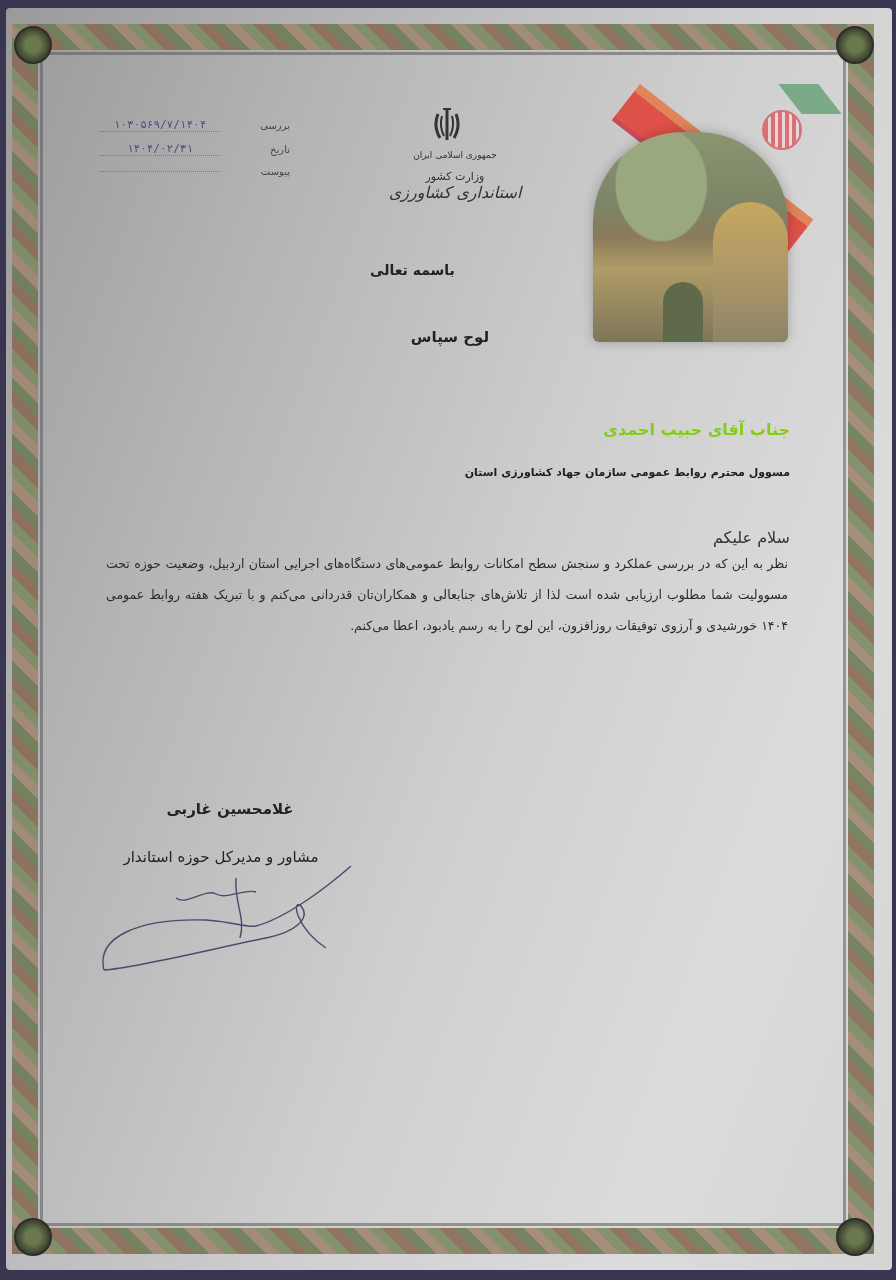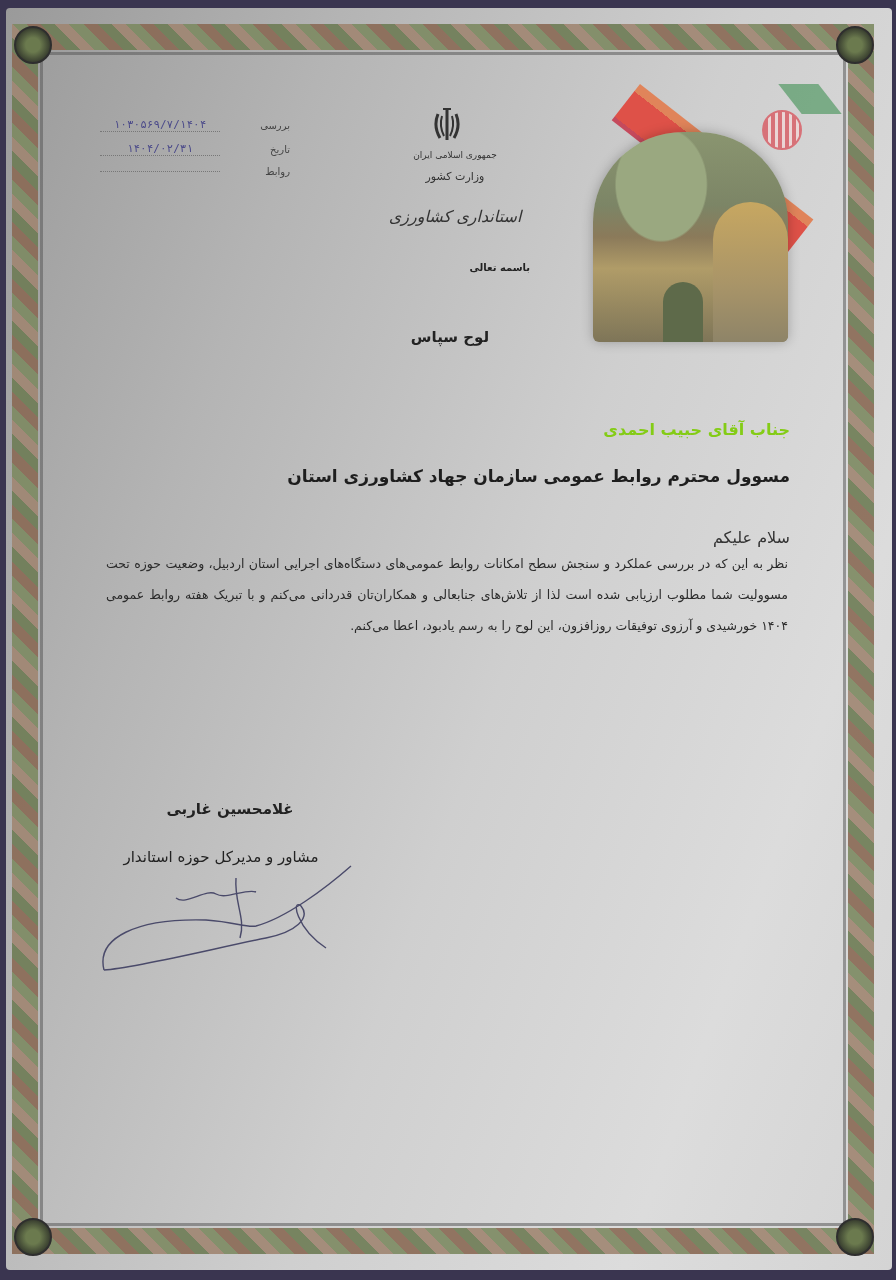--- a/index.html
+++ b/index.html
@@ -33,24 +33,24 @@
 
   
   .ref-block { position:absolute; left:100px; top:118px; width:190px; font-size:11px; color:#555; }
   .ref-row { display:flex; justify-content:space-between; direction:rtl; margin-bottom:10px; align-items:center; }
   .ref-label { color:#444; font-size:10px; }
   .ref-val { color:#4b4a8a; font-family:"DejaVu Sans Mono", monospace; font-size:11px; border-bottom:1px dotted #777; min-width:120px; text-align:center; }
 
   .emblem { position:absolute; left:432px; top:106px; width:30px; height:40px; }
   .header-lines { position:absolute; left:380px; top:150px; width:150px; text-align:center; color:#333; }
   .hl1 { font-size:9px; margin-bottom:10px; }
-  .hl2 { font-size:11px; margin-bottom:24px; }
+  .hl2 { font-size:11px; margin-bottom:0; }
   .hl3 { font-size:16px; font-style:italic; }
 
-  .bismillah { position:absolute; left:370px; top:262px; width:160px; text-align:right; font-weight:bold; font-size:10px; color:#222; }
+  .bismillah { position:absolute; left:370px; top:262px; width:160px; text-align:left; font-weight:bold; font-size:14px; color:#222; }
   .cert-title { position:absolute; left:370px; top:328px; width:160px; text-align:center; font-weight:bold; font-size:15px; color:#222; }
 
   
   .photo {
     position:absolute; left:593px; top:132px; width:195px; height:210px;
     border-radius:90px 90px 6px 6px;
     background:
       radial-gradient(ellipse at 35% 25%, #9aa880 0 25%, transparent 26%),
       linear-gradient(180deg, #8a9570 0%, #7c8566 35%, #8b7a5a 50%, #b09c68 65%, #7e7558 100%);
     box-shadow: 0 0 12px rgba(0,0,0,.25);
@@ -75,21 +75,21 @@
     background:#6aa378; transform:skewX(38deg); opacity:.85;
   }
   .flag-emblem {
     position:absolute; left:762px; top:110px; width:36px; height:36px; border-radius:50%;
     background: repeating-linear-gradient(90deg, #d95a62 0 4px, #f2d6d6 4px 7px);
     border:2px solid #d95a62; opacity:.8;
   }
 
   
   .addr-name { position:absolute; right:106px; top:420px; font-weight:bold; font-size:16px; color:#84cc16; }
-  .addr-title { position:absolute; right:106px; top:466px; font-weight:bold; font-size:17px; color:#1e1e1e; }
+  .addr-title { position:absolute; right:106px; top:466px; font-weight:bold; font-size:11px; color:#1e1e1e; }
   .greeting { position:absolute; right:106px; top:516px; font-size:16px; color:#333;margin-top:12px; }
   .body-text {
     position:absolute; left:106px; top:548px; width:682px;
     font-size:12.5px; line-height:31px; color:#2b2b2b; text-align:justify;
   }
   .sig-name { position:absolute; left:150px; top:800px; width:160px; text-align:center; font-weight:bold; font-size:15px; color:#222; }
   .sig-role { position:absolute; left:96px; top:848px; width:250px; text-align:center; font-weight:normal; font-size:15px; color:#222; }
   .signature { position:absolute; left:96px; top:858px; width:260px; height:120px; }
 </style>
 </head>
@@ -106,21 +106,21 @@
 <div class="ref-block">
   <div class="ref-row">
     <span class="ref-label">بررسی</span>
     <span class="ref-val">۱۰۳۰۵۶۹/۷/۱۴۰۴</span>
   </div>
   <div class="ref-row">
     <span class="ref-label">تاریخ</span>
     <span class="ref-val">۱۴۰۴/۰۲/۳۱</span>
   </div>
   <div class="ref-row">
-    <span class="ref-label">روابط</span>
+    <span class="ref-label">پیوست</span>
     <span class="ref-val"></span>
   </div>
 </div>
 
 <svg class="emblem" viewBox="0 0 30 40">
   <path d="M6 8 Q1 20 8 32" stroke="#333" stroke-width="3" fill="none"></path>
   <path d="M24 8 Q29 20 22 32" stroke="#333" stroke-width="3" fill="none"></path>
   <path d="M10 10 Q7 20 12 30" stroke="#333" stroke-width="2" fill="none"></path>
   <path d="M20 10 Q23 20 18 30" stroke="#333" stroke-width="2" fill="none"></path>
   <rect x="13.5" y="4" width="3" height="30" fill="#333"></rect>

